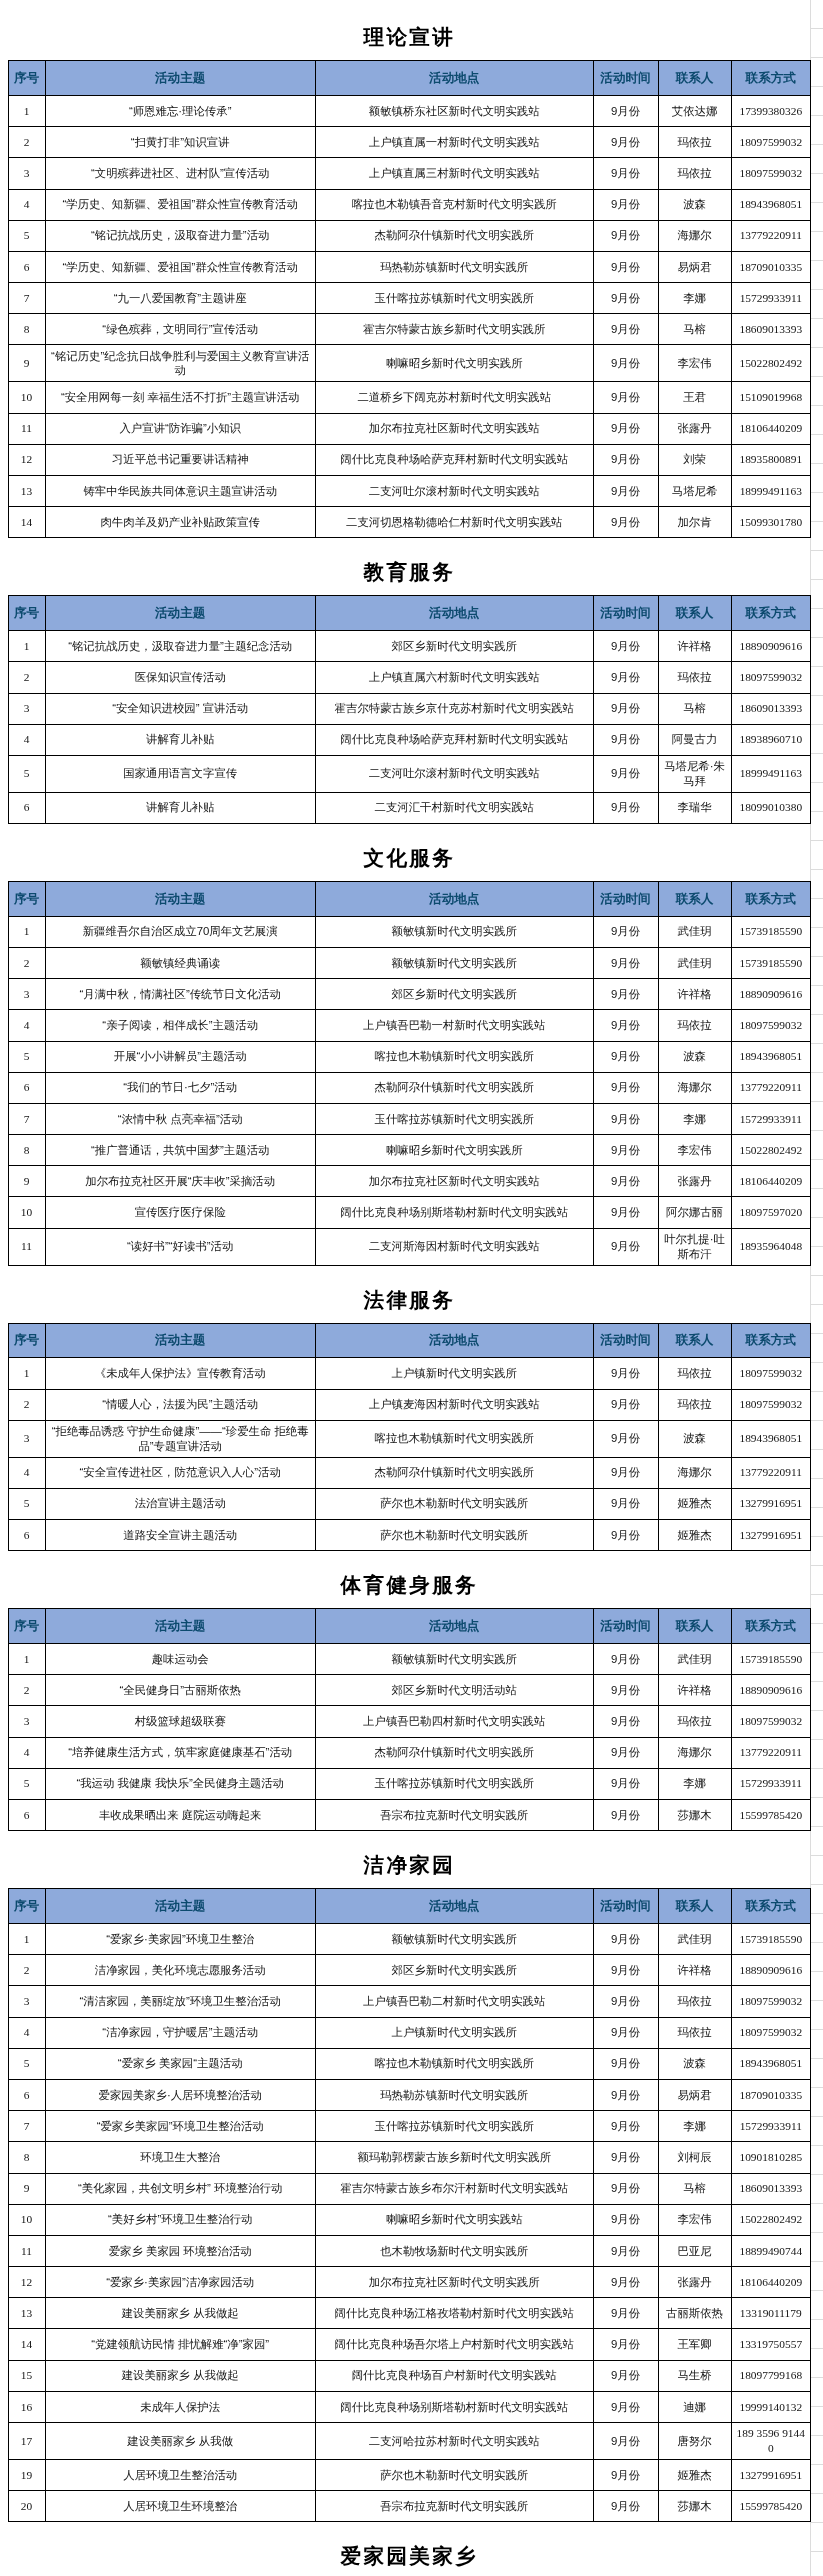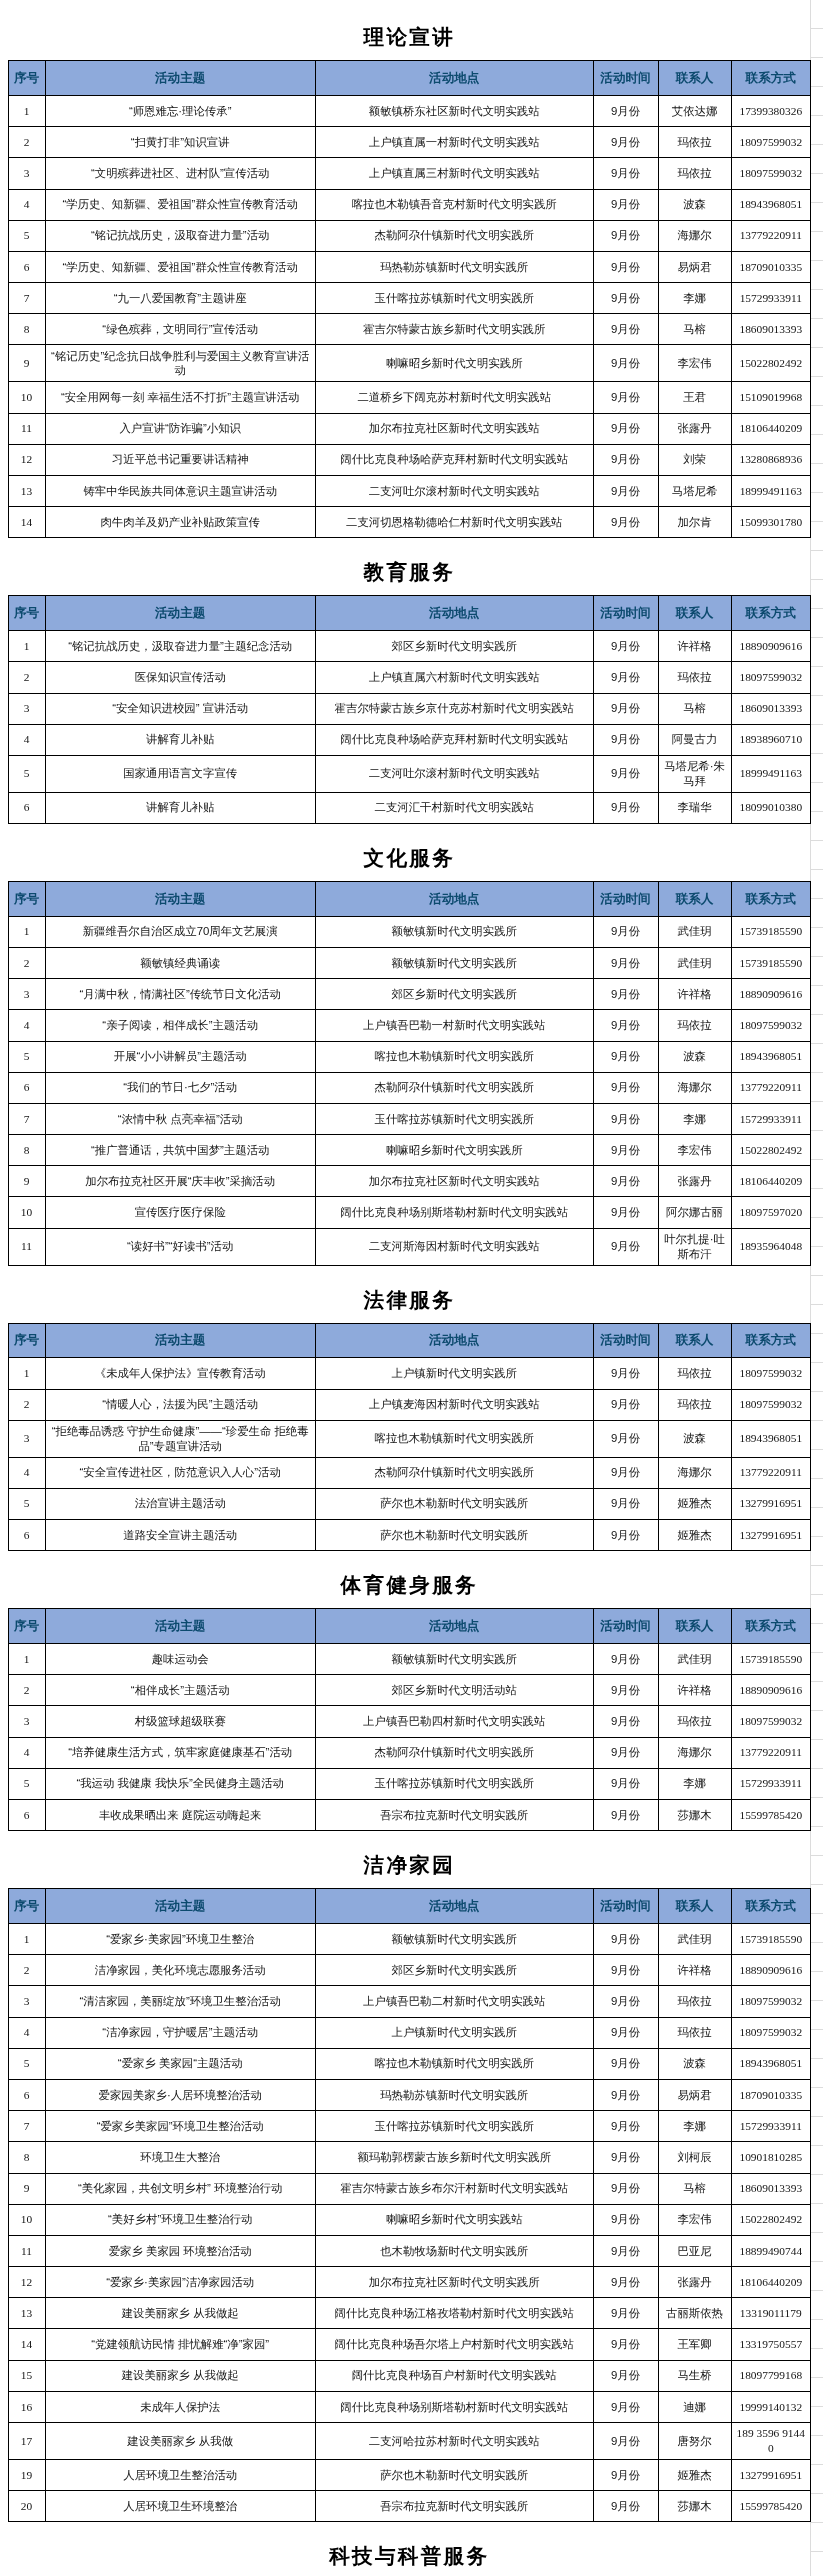--- a/index.html
+++ b/index.html
@@ -188,21 +188,21 @@
               <td class="c-time">9月份</td>
               <td class="c-contact">张露丹</td>
               <td class="c-phone">18106440209</td>
             </tr>
             <tr>
               <td class="c-no">12</td>
               <td class="c-theme">习近平总书记重要讲话精神</td>
               <td class="c-place">阔什比克良种场哈萨克拜村新时代文明实践站</td>
               <td class="c-time">9月份</td>
               <td class="c-contact">刘荣</td>
-              <td class="c-phone">13280868936</td>
+              <td class="c-phone">18935800891</td>
             </tr>
             <tr>
               <td class="c-no">13</td>
               <td class="c-theme">铸牢中华民族共同体意识主题宣讲活动</td>
               <td class="c-place">二支河吐尔滚村新时代文明实践站</td>
               <td class="c-time">9月份</td>
               <td class="c-contact">马塔尼希</td>
               <td class="c-phone">18999491163</td>
             </tr>
             <tr>
@@ -500,21 +500,21 @@
             <tr>
               <td class="c-no">1</td>
               <td class="c-theme">趣味运动会</td>
               <td class="c-place">额敏镇新时代文明实践所</td>
               <td class="c-time">9月份</td>
               <td class="c-contact">武佳玥</td>
               <td class="c-phone">15739185590</td>
             </tr>
             <tr>
               <td class="c-no">2</td>
-              <td class="c-theme">“相伴成长”主题活动</td>
+              <td class="c-theme">“全民健身日”古丽斯依热</td>
               <td class="c-place">郊区乡新时代文明活动站</td>
               <td class="c-time">9月份</td>
               <td class="c-contact">许祥格</td>
               <td class="c-phone">18890909616</td>
             </tr>
             <tr>
               <td class="c-no">3</td>
               <td class="c-theme">村级篮球超级联赛</td>
               <td class="c-place">上户镇吾巴勒四村新时代文明实践站</td>
               <td class="c-time">9月份</td>
@@ -719,21 +719,21 @@
               <td class="c-theme">人居环境卫生环境整治</td>
               <td class="c-place">吾宗布拉克新时代文明实践所</td>
               <td class="c-time">9月份</td>
               <td class="c-contact">莎娜木</td>
               <td class="c-phone">15599785420</td>
             </tr>
           </tbody>
         </table>
       </section>
       <section>
-        <h2 class="sec-title">科技与科普服务</h2>
+        <h2 class="sec-title">爱家园美家乡</h2>
         <table class="svc">
           <colgroup>
             <col class="w-no">
             <col class="w-theme">
             <col class="w-place">
             <col class="w-time">
             <col class="w-contact">
             <col class="w-phone">
           </colgroup>
           <thead>

